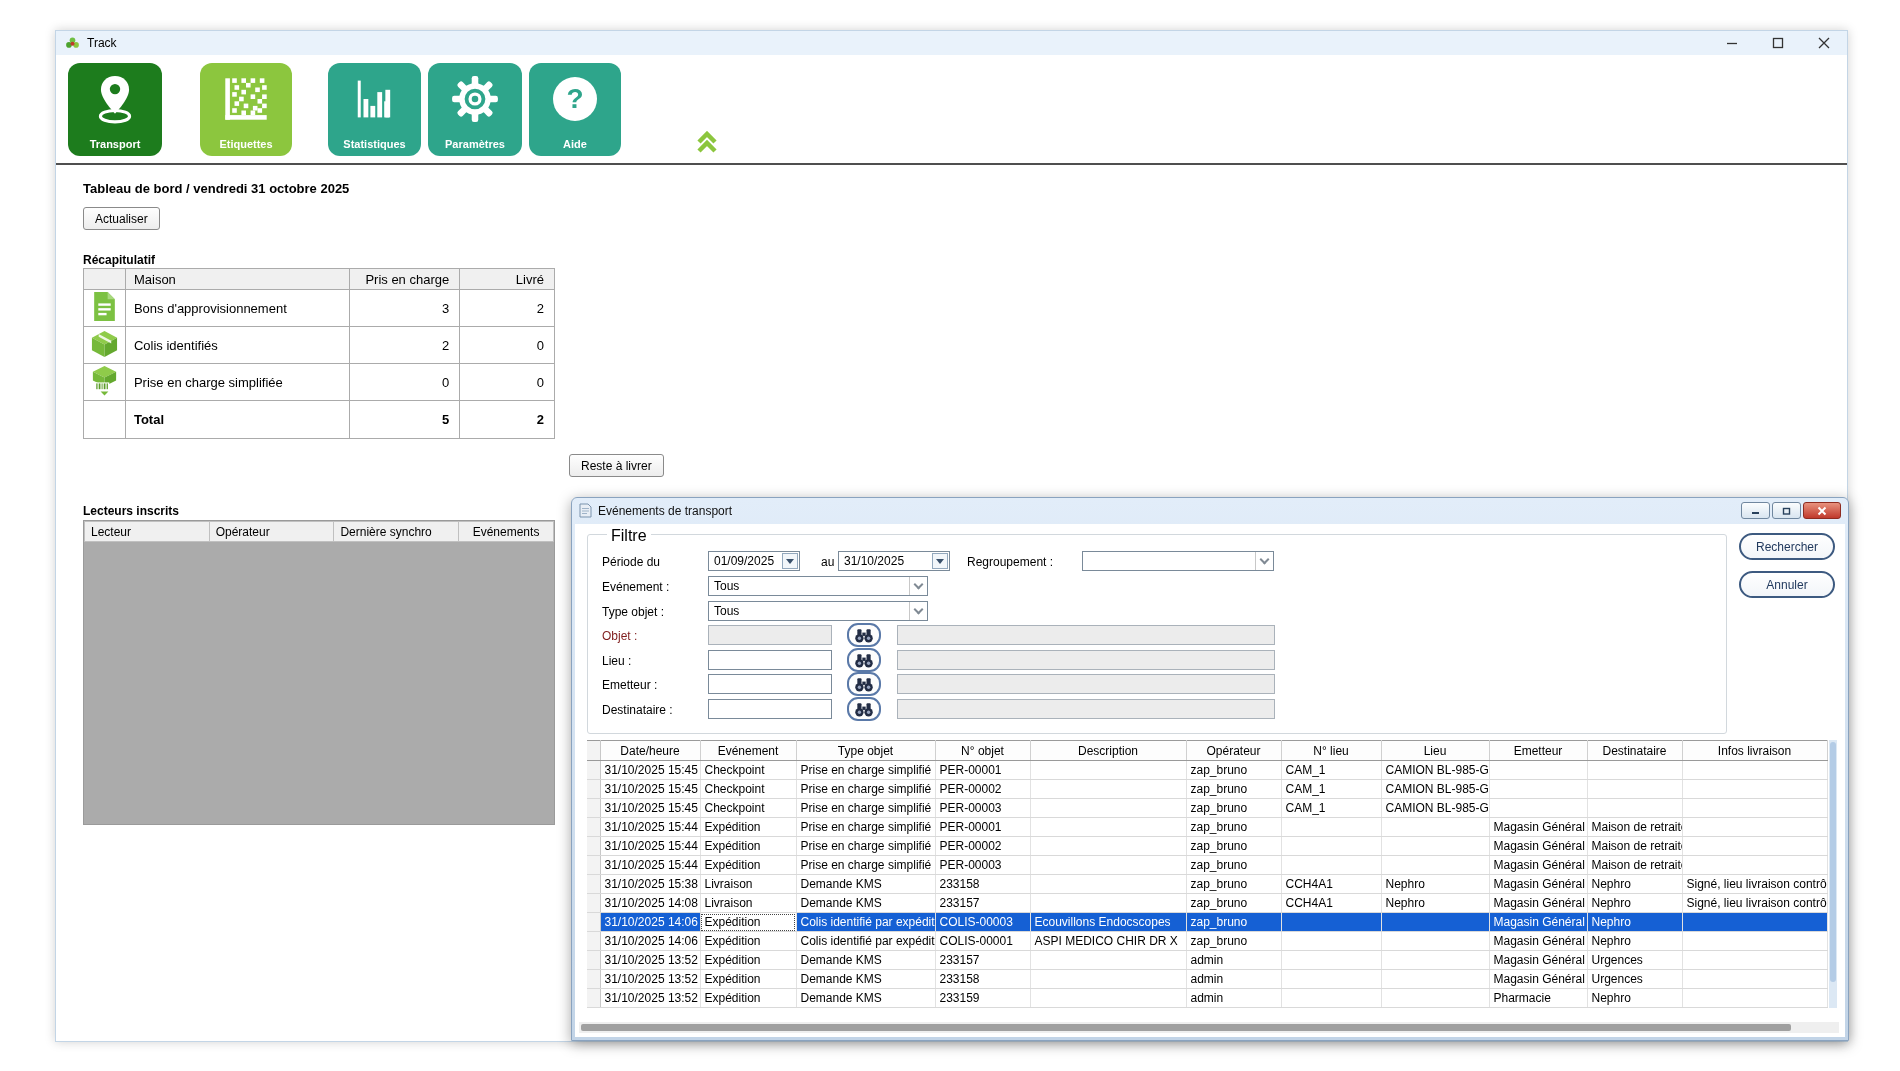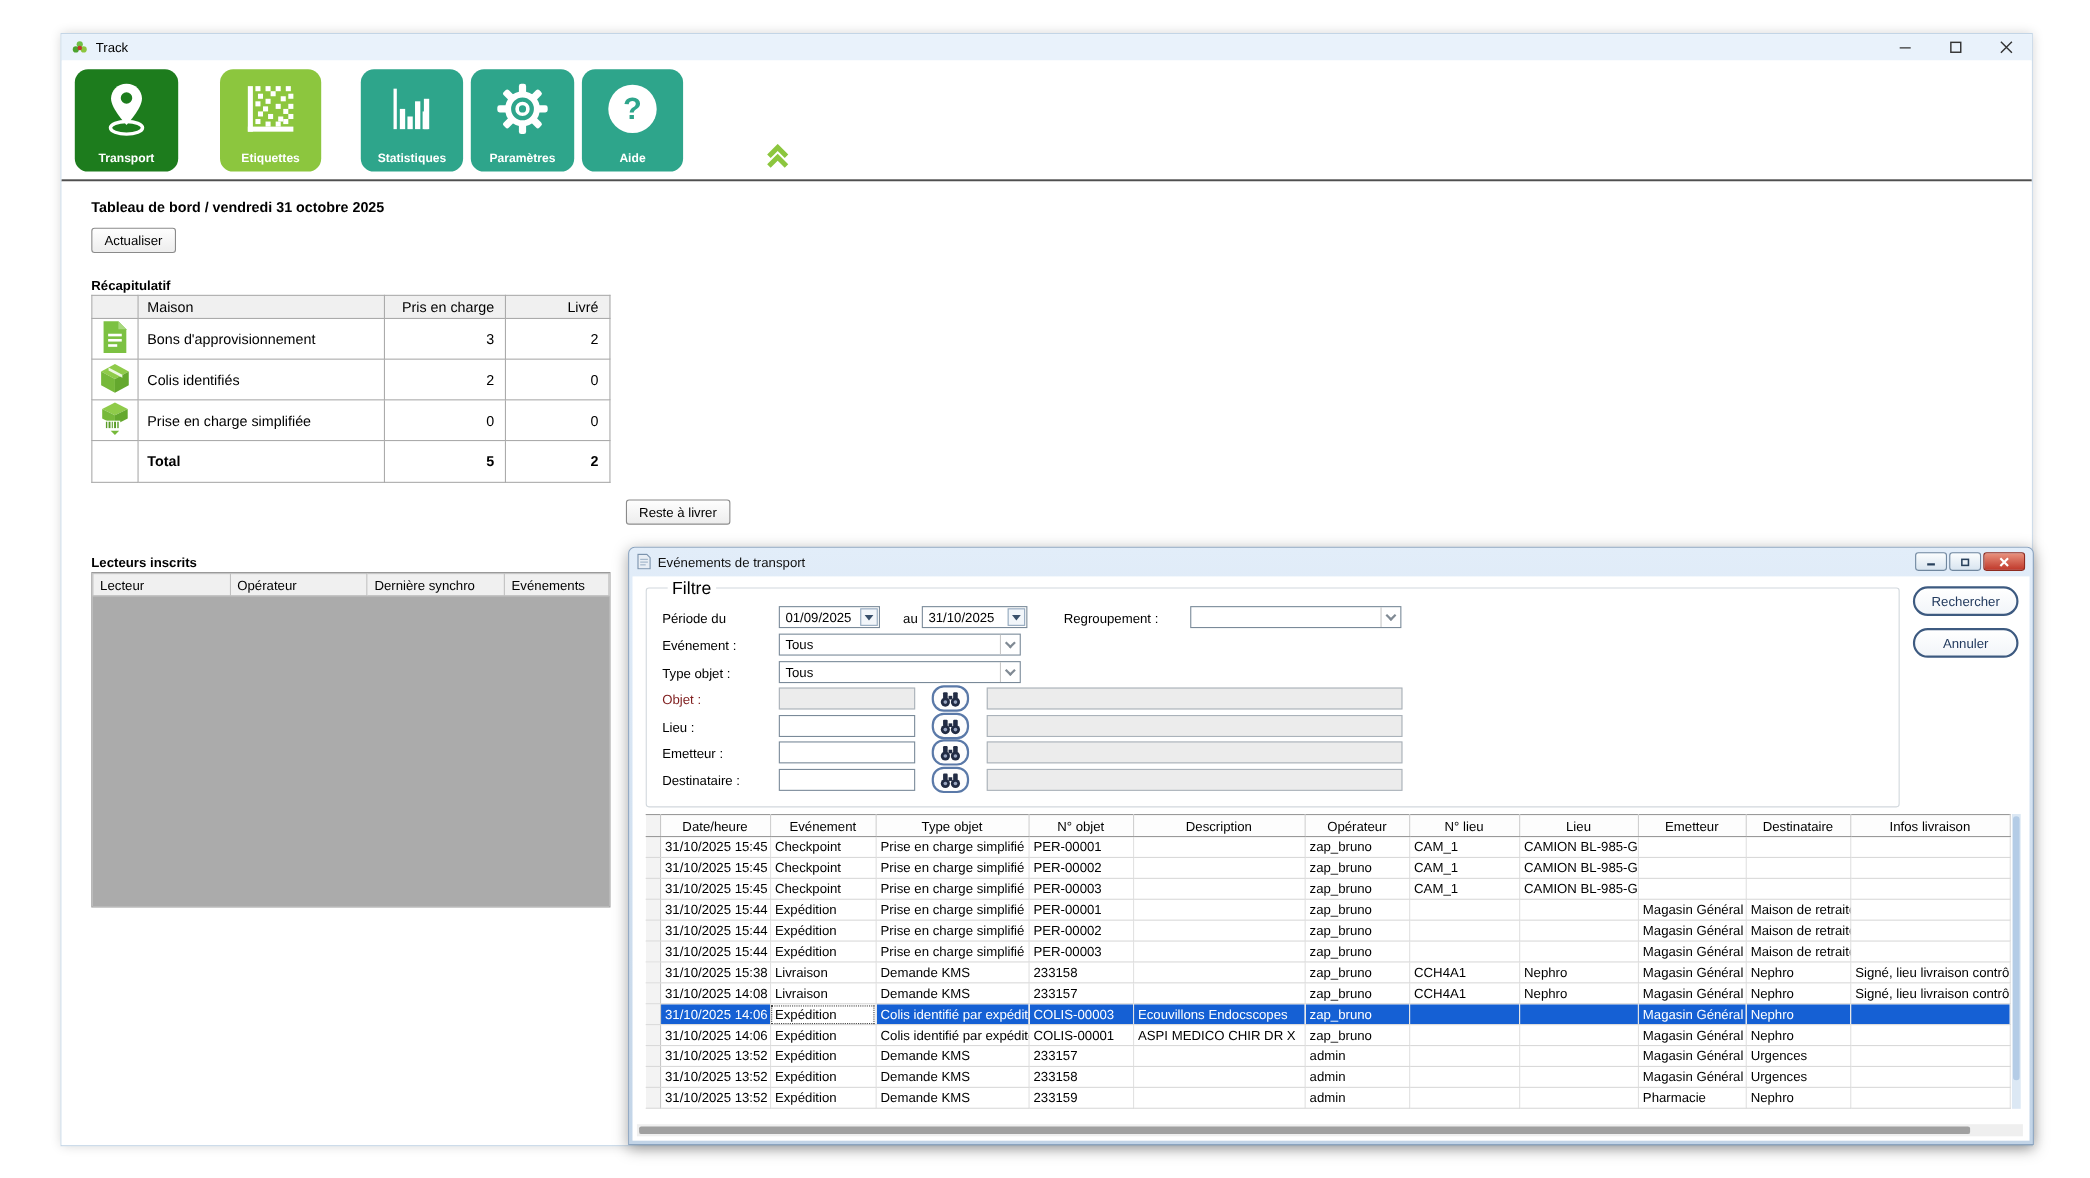--- a/index.html
+++ b/index.html
@@ -54,21 +54,21 @@
   .summary-table td { height:37px; padding:0 8px; }
   .summary-table td.icon-cell { width:42px; text-align:center; padding:0; }
   .summary-table tr.total-row td { font-weight:bold; height:38px; }
   .col-obj { width:225px; } .col-taken { width:110px; } .col-del { width:95px; }
 
   
   .readers-wrap { position:absolute; left:27px; top:355px; width:472px; border:1px solid #9a9a9a; background:#fff; }
   .readers-table { width:100%; border-collapse:collapse; font-size:12px; }
   .readers-table th, .readers-table td { border:1px solid #c0c0c0; height:20px; text-align:left; padding:0 6px; font-weight:normal; }
   .readers-table th { background:#f0f0f0; }
-  .readers-table .num { text-align:left; }
+  .readers-table .num { text-align:center; }
   .readers-filler { height:282px; background:var(--gray-filler,#ababab); }
 
   
   .mdi-window { position:absolute; left:515px; top:332px; width:1278px; height:544px;
                 background:linear-gradient(#e2edf9,#c2d4e7); border:1px solid #8aa3bf;
                 border-radius:6px 6px 0 0; box-shadow:0 3px 14px rgba(0,0,0,.35); }
   .mdi-titlebar { height:25px; display:flex; align-items:center; padding:0 7px; gap:6px; }
   .mdi-title { font-size:12px; color:#111; }
   .mdi-controls { margin-left:auto; display:flex; gap:2px; }
   .mdi-btn { width:29px; height:17px; border:1px solid #70879f; border-radius:3px;
@@ -375,21 +375,21 @@
           <div class="groupbox-label" style="left:32px;">Filtre</div>
 
           <div class="flabel" style="left:27px; top:31px;">Période du</div>
           <div class="combo" style="left:133px; top:27px; width:92px;">
             <span class="cval">01/09/2025</span>
             <span class="arrow-btn">
                 <span class="tri-down"></span>
               </span>
           </div>
           <div class="flabel" style="left:246px; top:31px;">au</div>
-          <div class="combo" style="left:263px; top:27px; width:96px;">
+          <div class="combo" style="left:263px; top:27px; width:112px;">
             <span class="cval">31/10/2025</span>
             <span class="arrow-btn">
                 <span class="tri-down"></span>
               </span>
           </div>
           <div class="flabel" style="left:392px; top:31px;">Regroupement :</div>
           <div class="combo" style="left:507px; top:27px; width:192px;">
             <span class="cval"></span>
             <span class="flat-arrow">
                 <span class="chev-down"></span>

